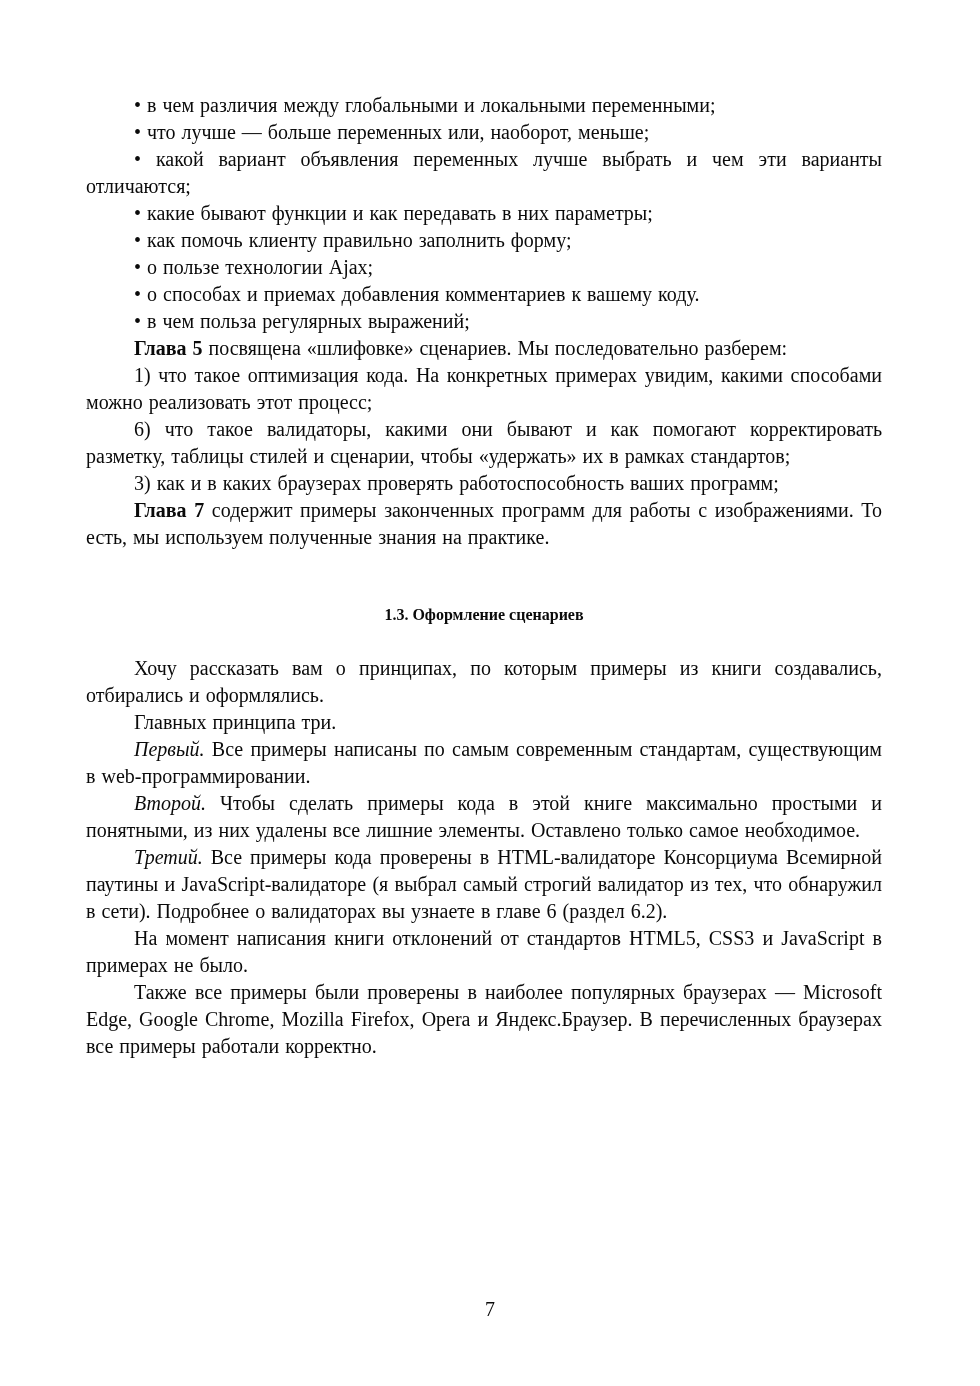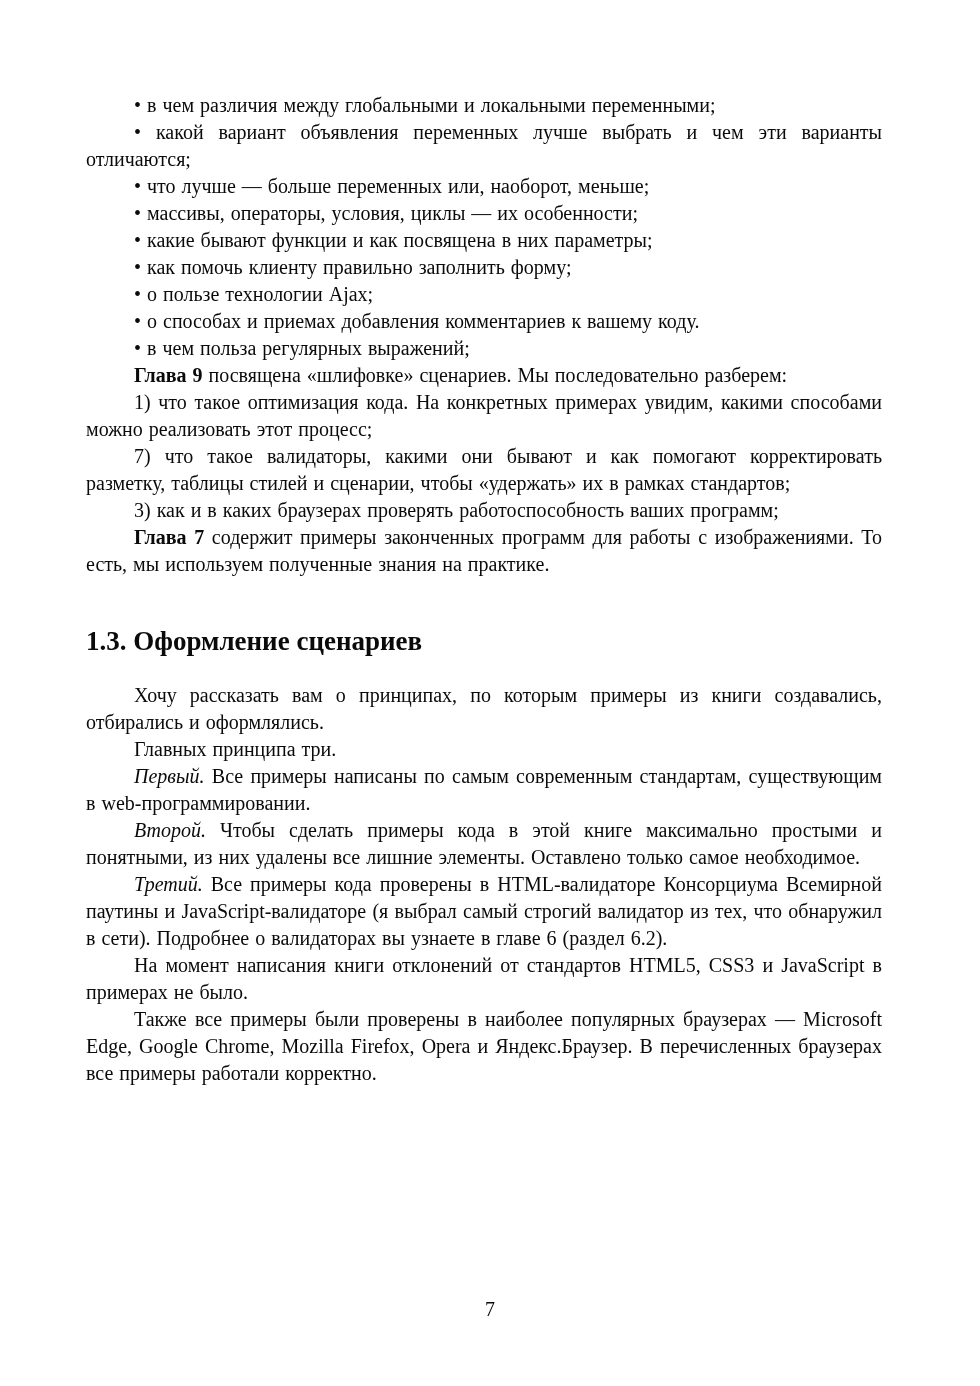--- a/index.html
+++ b/index.html
@@ -23,55 +23,54 @@
     .para {
       margin: 0;
       font-size: 20px;
       line-height: 27px;
       text-align: justify;
       text-indent: 48px;
       word-spacing: 1px;
     }
     .section-heading {
       margin: 50px 0 27px 0;
-      font-size: 27px;
+      font-size: 16px;
       line-height: 27px;
       font-weight: 700;
-      text-align: left;
+      text-align: center;
       text-indent: 0;
     }
     .lead-bold { font-weight: 700; }
     .lead-italic { font-style: italic; }
     .page-number {
       position: absolute;
       top: 1296px;
       left: 0;
       width: 100%;
       text-align: center;
       font-size: 20px;
       line-height: 26px;
     }
   </style>
 </head>
 <body>
 
 <div class="page">
   <div class="text-flow">
       <p class="para"><span class="bullet-marker">•</span> <span>в чем различия между глобальными и локальными переменными;</span></p>
+      <p class="para"><span class="bullet-marker">•</span> <span>что лучше — больше переменных или, наоборот, меньше;</span></p>
       <p class="para"><span class="bullet-marker">•</span> <span>какой вариант объявления переменных лучше выбрать и чем эти варианты отличаются;</span></p>
-      <p class="para"><span class="bullet-marker">•</span> <span>что лучше — больше переменных или, наоборот, меньше;</span></p>
-      <p class="para"><span class="bullet-marker">•</span> <span>массивы, операторы, условия, циклы — их особенности;</span></p>
-      <p class="para"><span class="bullet-marker">•</span> <span>какие бывают функции и как посвящена в них параметры;</span></p>
+      <p class="para"><span class="bullet-marker">•</span> <span>какие бывают функции и как передавать в них параметры;</span></p>
       <p class="para"><span class="bullet-marker">•</span> <span>как помочь клиенту правильно заполнить форму;</span></p>
       <p class="para"><span class="bullet-marker">•</span> <span>о пользе технологии Ajax;</span></p>
       <p class="para"><span class="bullet-marker">•</span> <span>о способах и приемах добавления комментариев к вашему коду.</span></p>
       <p class="para"><span class="bullet-marker">•</span> <span>в чем польза регулярных выражений;</span></p>
-      <p class="para"><span class="lead-bold">Глава 9</span> <span>посвящена «шлифовке» сценариев. Мы последовательно разберем:</span></p>
+      <p class="para"><span class="lead-bold">Глава 5</span> <span>посвящена «шлифовке» сценариев. Мы последовательно разберем:</span></p>
       <p class="para"><span>1) что такое оптимизация кода. На конкретных примерах увидим, какими способами можно реализовать этот процесс;</span></p>
-      <p class="para"><span>7) что такое валидаторы, какими они бывают и как помогают корректировать разметку, таблицы стилей и сценарии, чтобы «удержать» их в рамках стандартов;</span></p>
+      <p class="para"><span>6) что такое валидаторы, какими они бывают и как помогают корректировать разметку, таблицы стилей и сценарии, чтобы «удержать» их в рамках стандартов;</span></p>
       <p class="para"><span>3) как и в каких браузерах проверять работоспособность ваших программ;</span></p>
       <p class="para"><span class="lead-bold">Глава 7</span> <span>содержит примеры законченных программ для работы с изображениями. То есть, мы используем полученные знания на практике.</span></p>
       <h2 class="section-heading">1.3. Оформление сценариев</h2>
       <p class="para"><span>Хочу рассказать вам о принципах, по которым примеры из книги создавались, отбирались и оформлялись.</span></p>
       <p class="para"><span>Главных принципа три.</span></p>
       <p class="para"><span class="lead-italic">Первый.</span> <span>Все примеры написаны по самым современным стандартам, существующим в web-программировании.</span></p>
       <p class="para"><span class="lead-italic">Второй.</span> <span>Чтобы сделать примеры кода в этой книге максимально простыми и понятными, из них удалены все лишние элементы. Оставлено только самое необходимое.</span></p>
       <p class="para"><span class="lead-italic">Третий.</span> <span>Все примеры кода проверены в HTML-валидаторе Консорциума Всемирной паутины и JavaScript-валидаторе (я выбрал самый строгий валидатор из тех, что обнаружил в сети). Подробнее о валидаторах вы узнаете в главе 6 (раздел 6.2).</span></p>
       <p class="para"><span>На момент написания книги отклонений от стандартов HTML5, CSS3 и JavaScript в примерах не было.</span></p>
       <p class="para"><span>Также все примеры были проверены в наиболее популярных браузерах — Microsoft Edge, Google Chrome, Mozilla Firefox, Opera и Яндекс.Браузер. В перечисленных браузерах все примеры работали корректно.</span></p>

